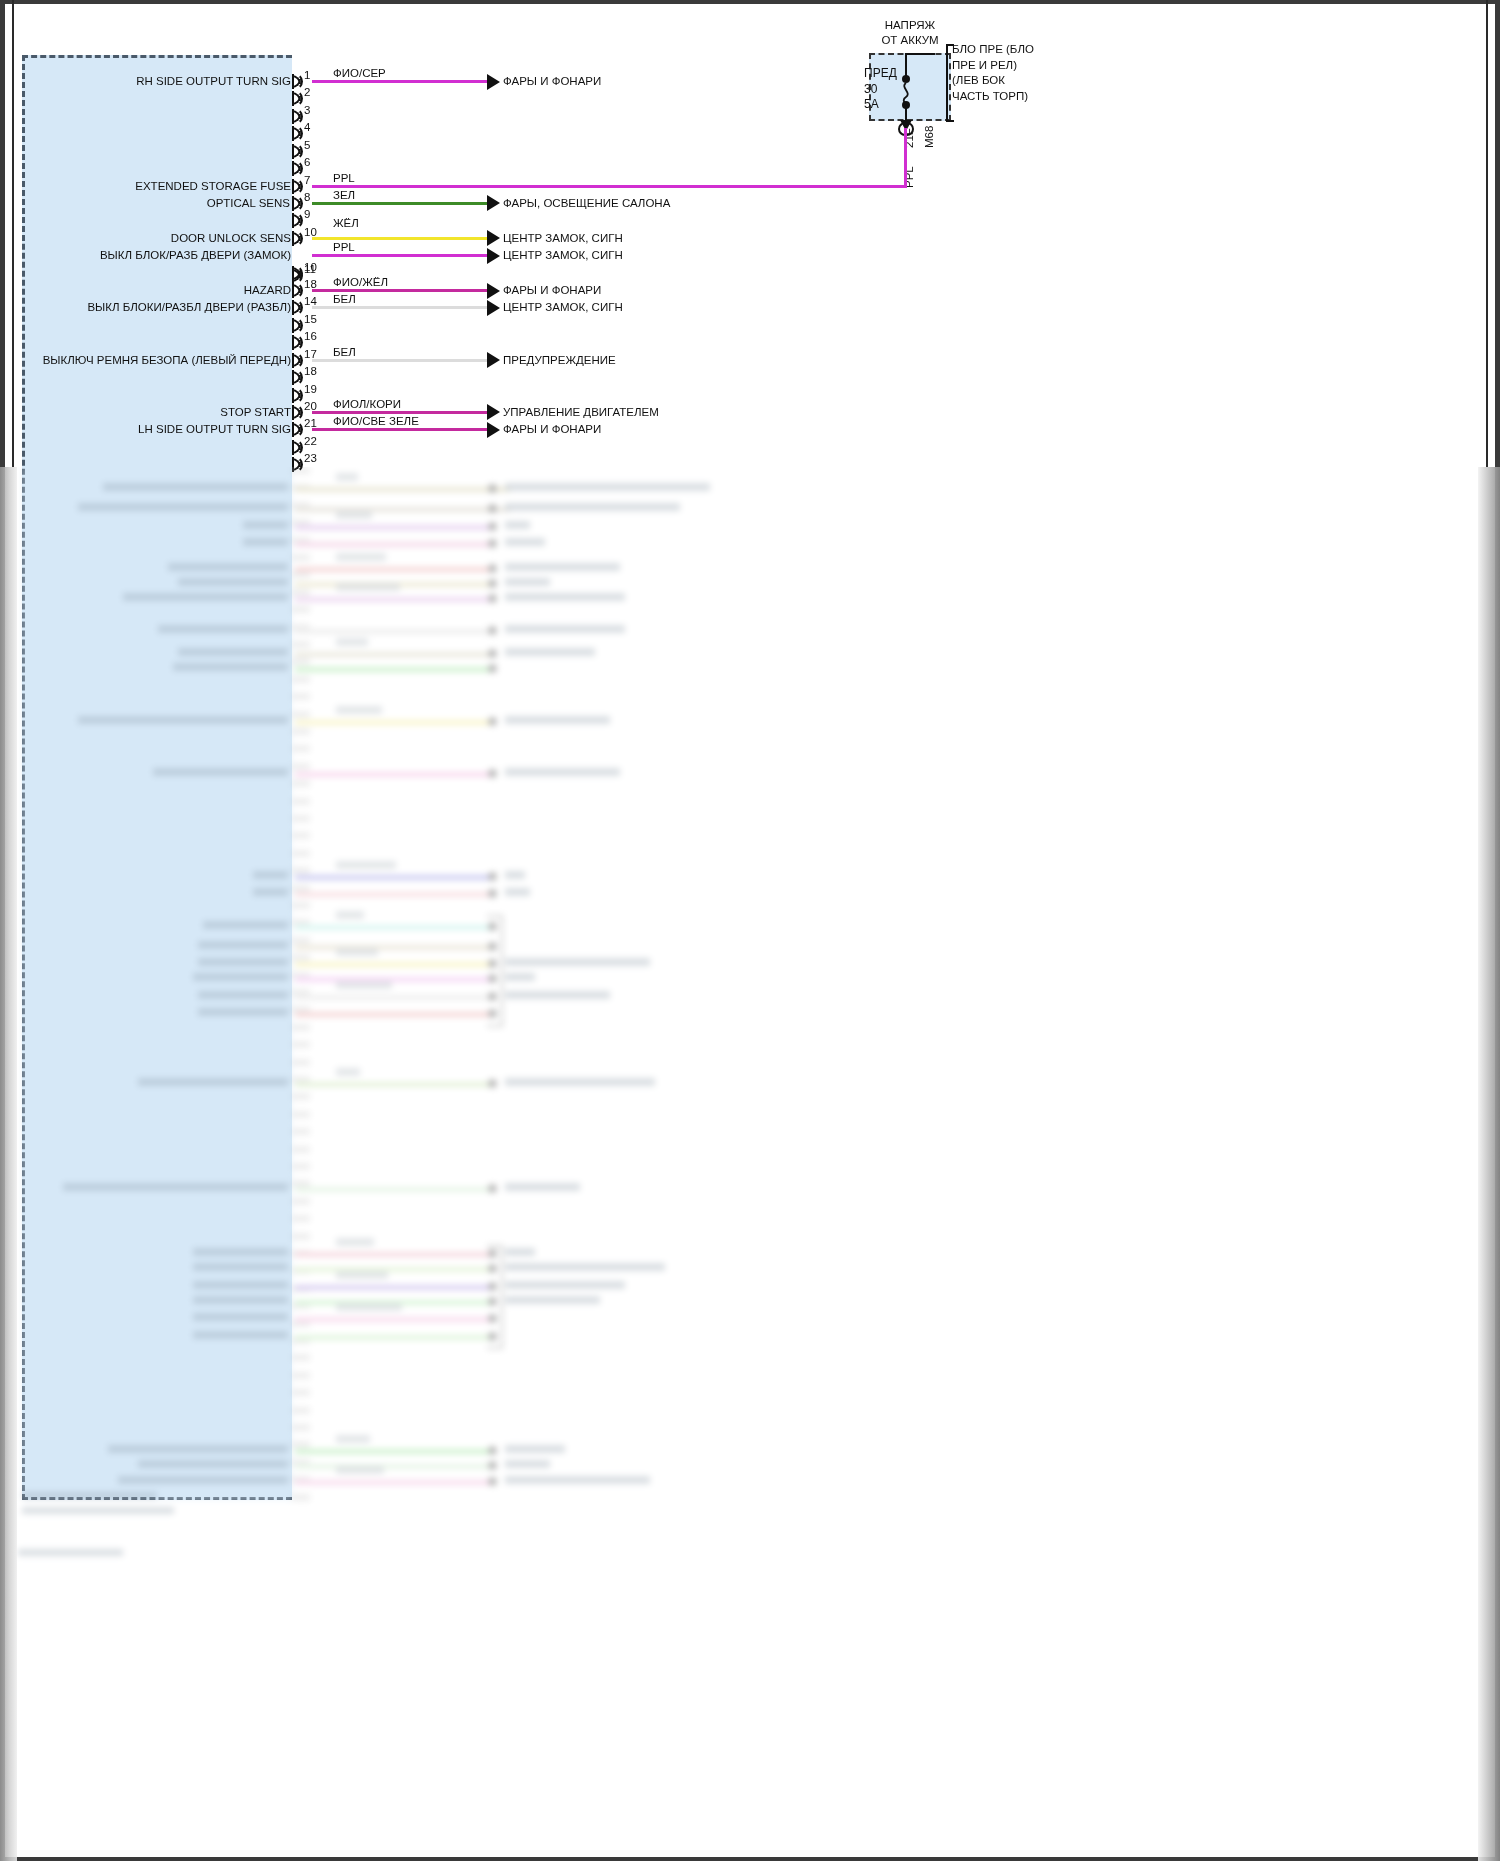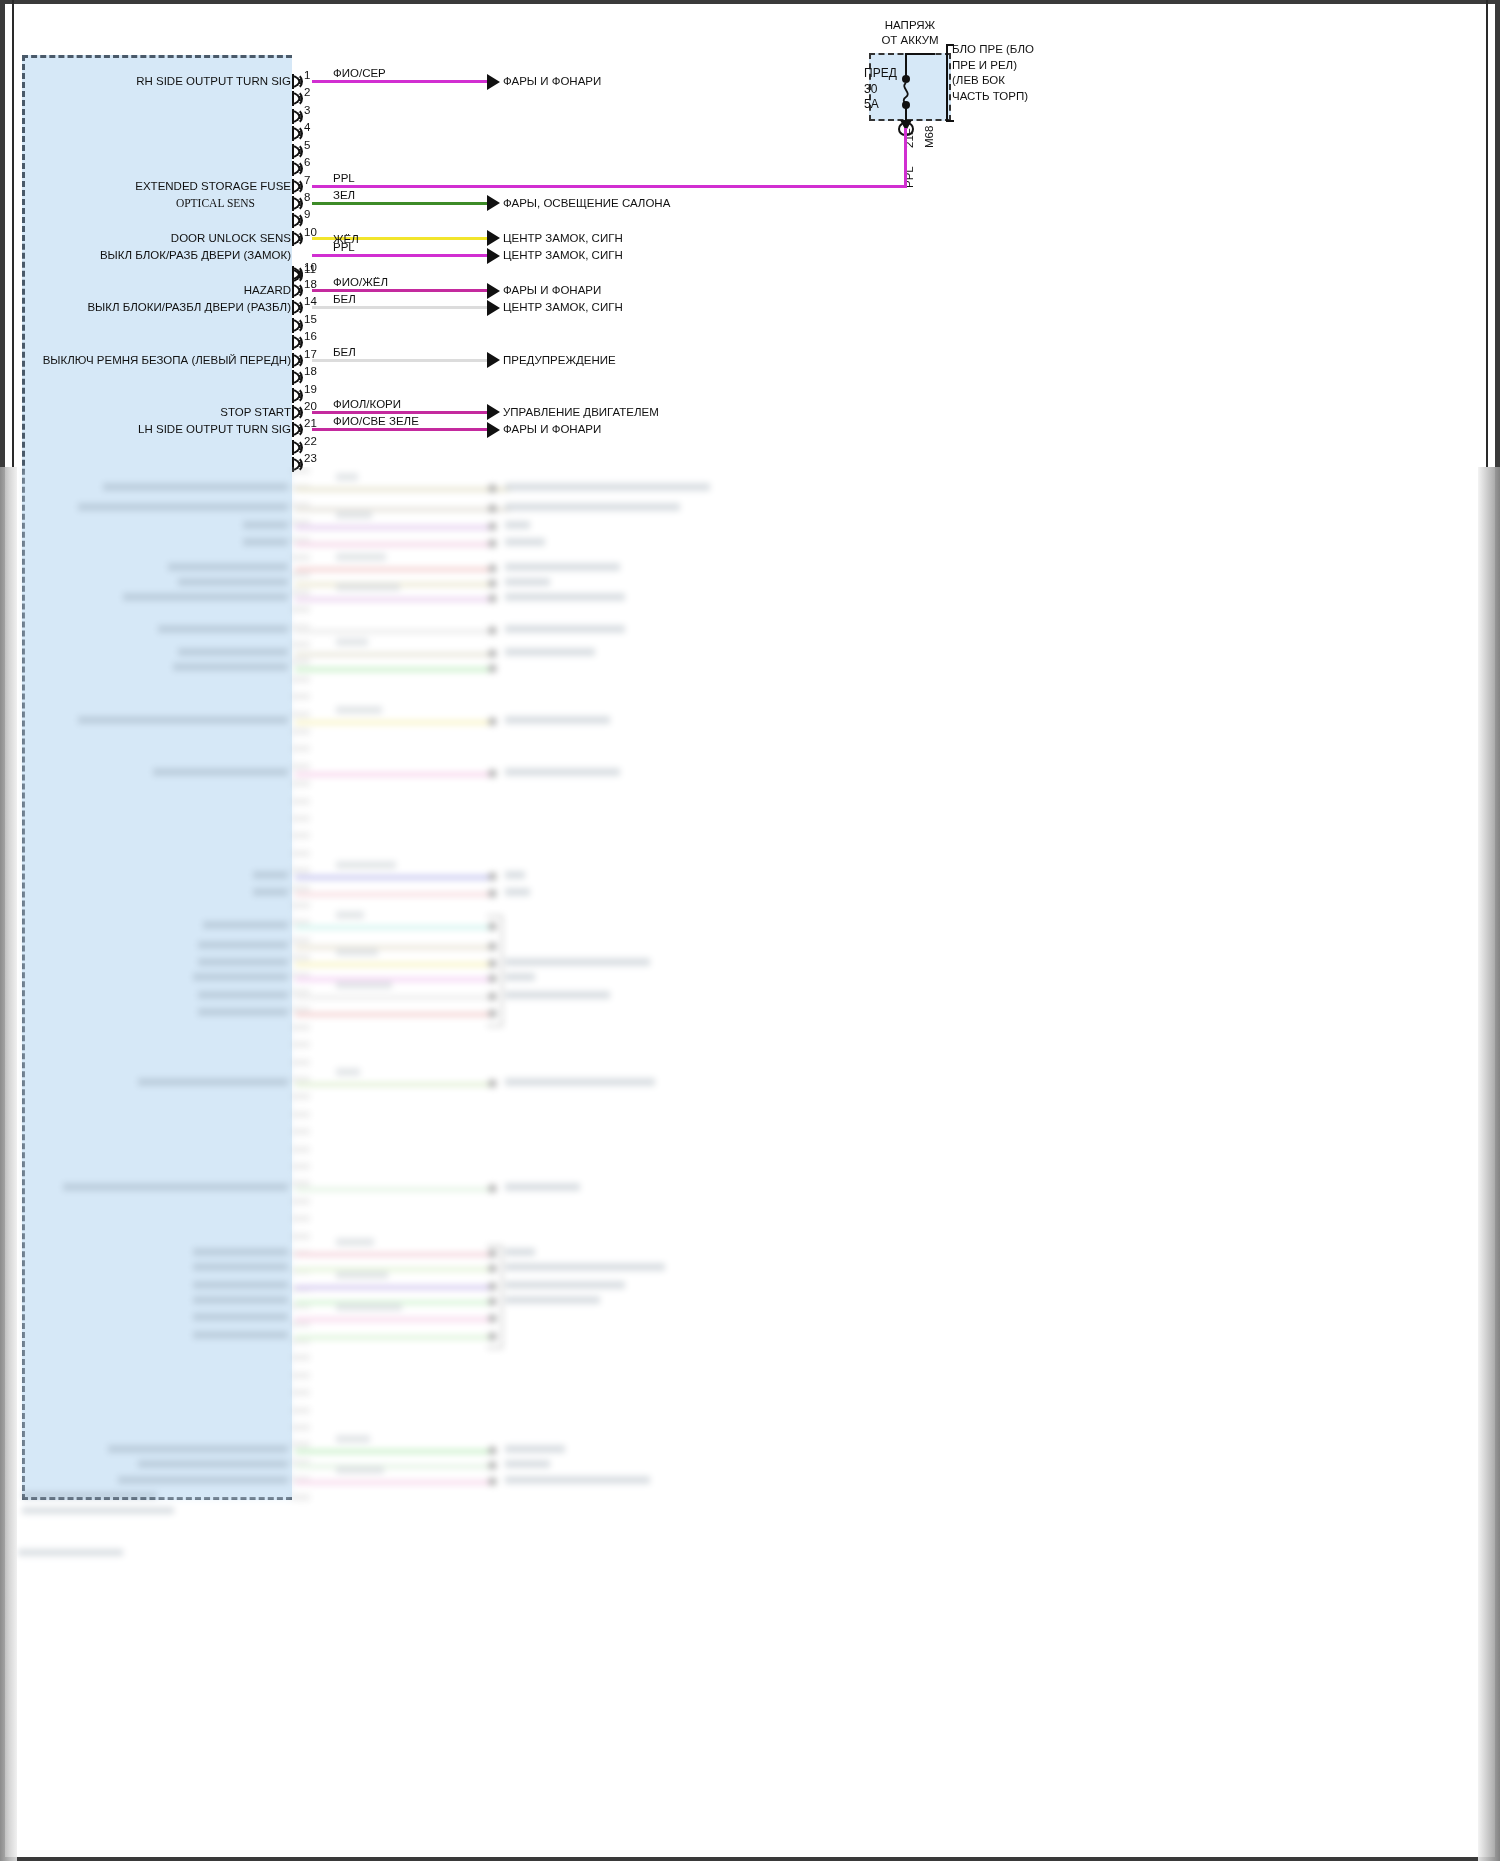--- a/index.html
+++ b/index.html
@@ -379,28 +379,28 @@
 
   <div id="pin-rows">
       <div class="pin-label" style="top: 75px; right: 1209px;">RH SIDE OUTPUT TURN SIG</div>
       <div class="wire" style="left: 312px; top: 80px; width: 175px; background: rgb(209, 47, 209);"></div>
       <div class="wire-color-label" style="left: 333px; top: 67px;">ФИО/СЕР</div>
       <div class="arrowhead" style="left: 487px; top: 73.5px;"></div>
       <div class="dest-label" style="left: 503px; top: 75px;">ФАРЫ И ФОНАРИ</div>
       <div class="pin-label" style="top: 179.52px; right: 1209px;">EXTENDED STORAGE FUSE</div>
       <div class="wire" style="left: 312px; top: 184.52px; width: 595px; background: rgb(209, 47, 209);"></div>
       <div class="wire-color-label" style="left: 333px; top: 171.52px;">PPL</div>
-      <div class="pin-label" style="top: 196.94px; right: 1245px; font-family: Liberation Serif, serif;">OPTICAL SENS</div>
+      <div class="pin-label" style="top: 196.94px; right: 1210px;">OPTICAL SENS</div>
       <div class="wire" style="left: 312px; top: 201.94px; width: 175px; background: rgb(61, 139, 40);"></div>
       <div class="wire-color-label" style="left: 333px; top: 188.94px;">ЗЕЛ</div>
       <div class="arrowhead" style="left: 487px; top: 195.44px;"></div>
       <div class="dest-label" style="left: 503px; top: 196.94px;">ФАРЫ, ОСВЕЩЕНИЕ САЛОНА</div>
       <div class="pin-label" style="top: 231.78px; right: 1209px;">DOOR UNLOCK SENS</div>
       <div class="wire" style="left: 312px; top: 236.78px; width: 175px; background: rgb(242, 229, 43);"></div>
-      <div class="wire-color-label" style="left: 333px; top: 233px;">ЖЁЛ</div>
+      <div class="wire-color-label" style="left: 333px; top: 217px;">ЖЁЛ</div>
       <div class="arrowhead" style="left: 487px; top: 230.28px;"></div>
       <div class="dest-label" style="left: 503px; top: 231.78px;">ЦЕНТР ЗАМОК, СИГН</div>
       <div class="pin-label" style="top: 249.2px; right: 1209px;">ВЫКЛ БЛОК/РАЗБ ДВЕРИ (ЗАМОК)</div>
       <div class="wire" style="left: 312px; top: 254.2px; width: 175px; background: rgb(209, 47, 209);"></div>
       <div class="wire-color-label" style="left: 333px; top: 241.2px;">PPL</div>
       <div class="arrowhead" style="left: 487px; top: 247.7px;"></div>
       <div class="dest-label" style="left: 503px; top: 249.2px;">ЦЕНТР ЗАМОК, СИГН</div>
       <div class="pin-label" style="top: 284.04px; right: 1209px;">HAZARD</div>
       <div class="wire" style="left: 312px; top: 289.04px; width: 175px; background: rgb(196, 42, 158);"></div>
       <div class="wire-color-label" style="left: 333px; top: 276.04px;">ФИО/ЖЁЛ</div>

